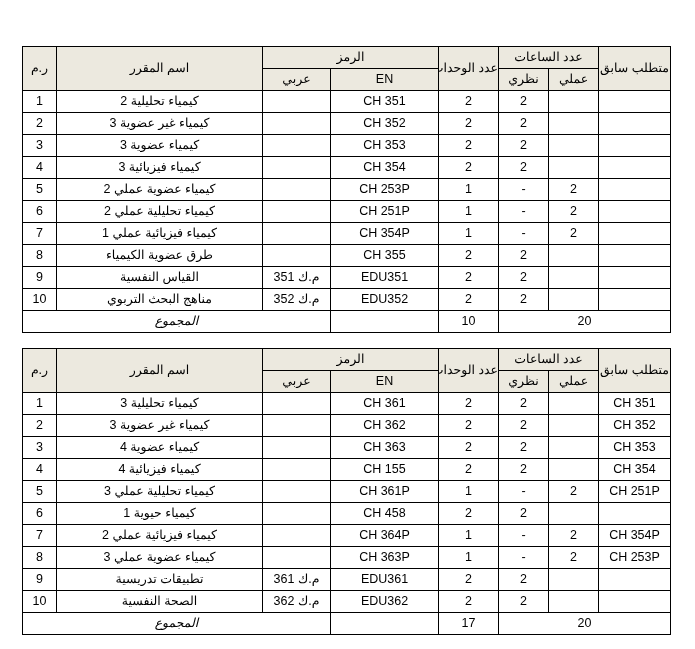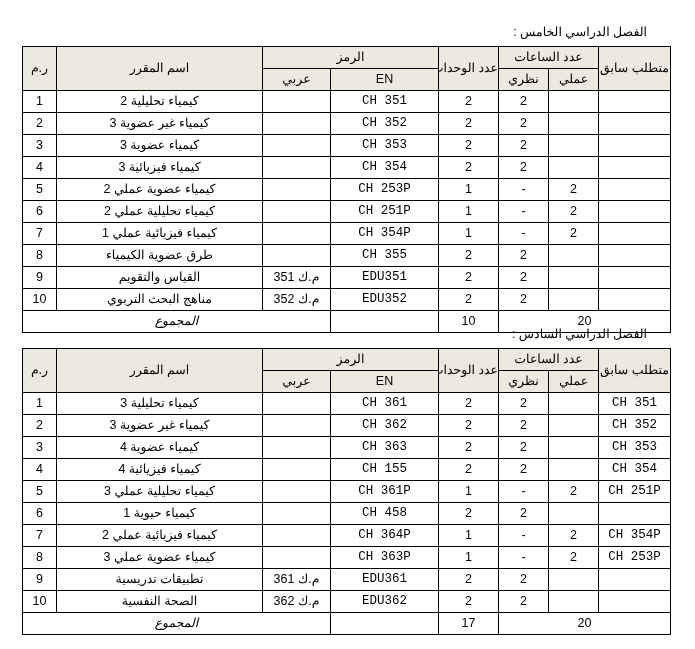--- a/index.html
+++ b/index.html
@@ -60,29 +60,28 @@
   .hdr-tall { height: 44px; }
   .num-col { width: 34px; }
   .name-col { width: 206px; }
   .ar-col { width: 68px; }
   .en-col { width: 108px; }
   .units-col { width: 60px; }
   .theory-col { width: 50px; }
   .practical-col { width: 50px; }
   .prereq-col { width: 72px; }
   .total-label { text-align: center; font-style: italic; }
-  .en-cell { font-family: Liberation Mono, monospace; direction: ltr; }
+  .en-cell { font-family: Liberation Sans, sans-serif; direction: ltr; }
   .ltr { direction: ltr; margin-top: 32px; }
 </style>
 </head>
 <body>
 
 <div class="page">
 
-  <div class="section-title" id="sec1-title">الفصل الدراسي الخامس :</div>
 
   <table class="course-table" id="table1">
     <colgroup>
       <col class="prereq-col">
         <col class="practical-col">
         <col class="theory-col">
       <col class="units-col">
         <col class="en-col">
         <col class="ar-col">
       <col class="name-col">
@@ -185,21 +184,21 @@
         <td>طرق عضوية الكيمياء</td>
         <td>8</td>
       </tr>
       <tr>
         <td></td>
         <td></td>
         <td>2</td>
         <td>2</td>
         <td class="en-cell">EDU351</td>
         <td>م.ك 351</td>
-        <td>القياس والتقويم</td>
+        <td>القياس النفسية</td>
         <td>9</td>
       </tr>
       <tr>
         <td></td>
         <td></td>
         <td>2</td>
         <td>2</td>
         <td class="en-cell">EDU352</td>
         <td>م.ك 352</td>
         <td>مناهج البحث التربوي</td>
@@ -207,21 +206,20 @@
       </tr>
       <tr>
         <td colspan="3">20</td>
         <td>10</td>
         <td></td>
         <td colspan="3" class="total-label">المجموع</td>
       </tr>
     </tbody>
   </table>
 
-  <div class="section-title" id="sec2-title">الفصل الدراسي السادس :</div>
 
   <table class="course-table" id="table2">
     <colgroup>
       <col class="prereq-col">
         <col class="practical-col">
         <col class="theory-col">
       <col class="units-col">
         <col class="en-col">
         <col class="ar-col">
       <col class="name-col">

